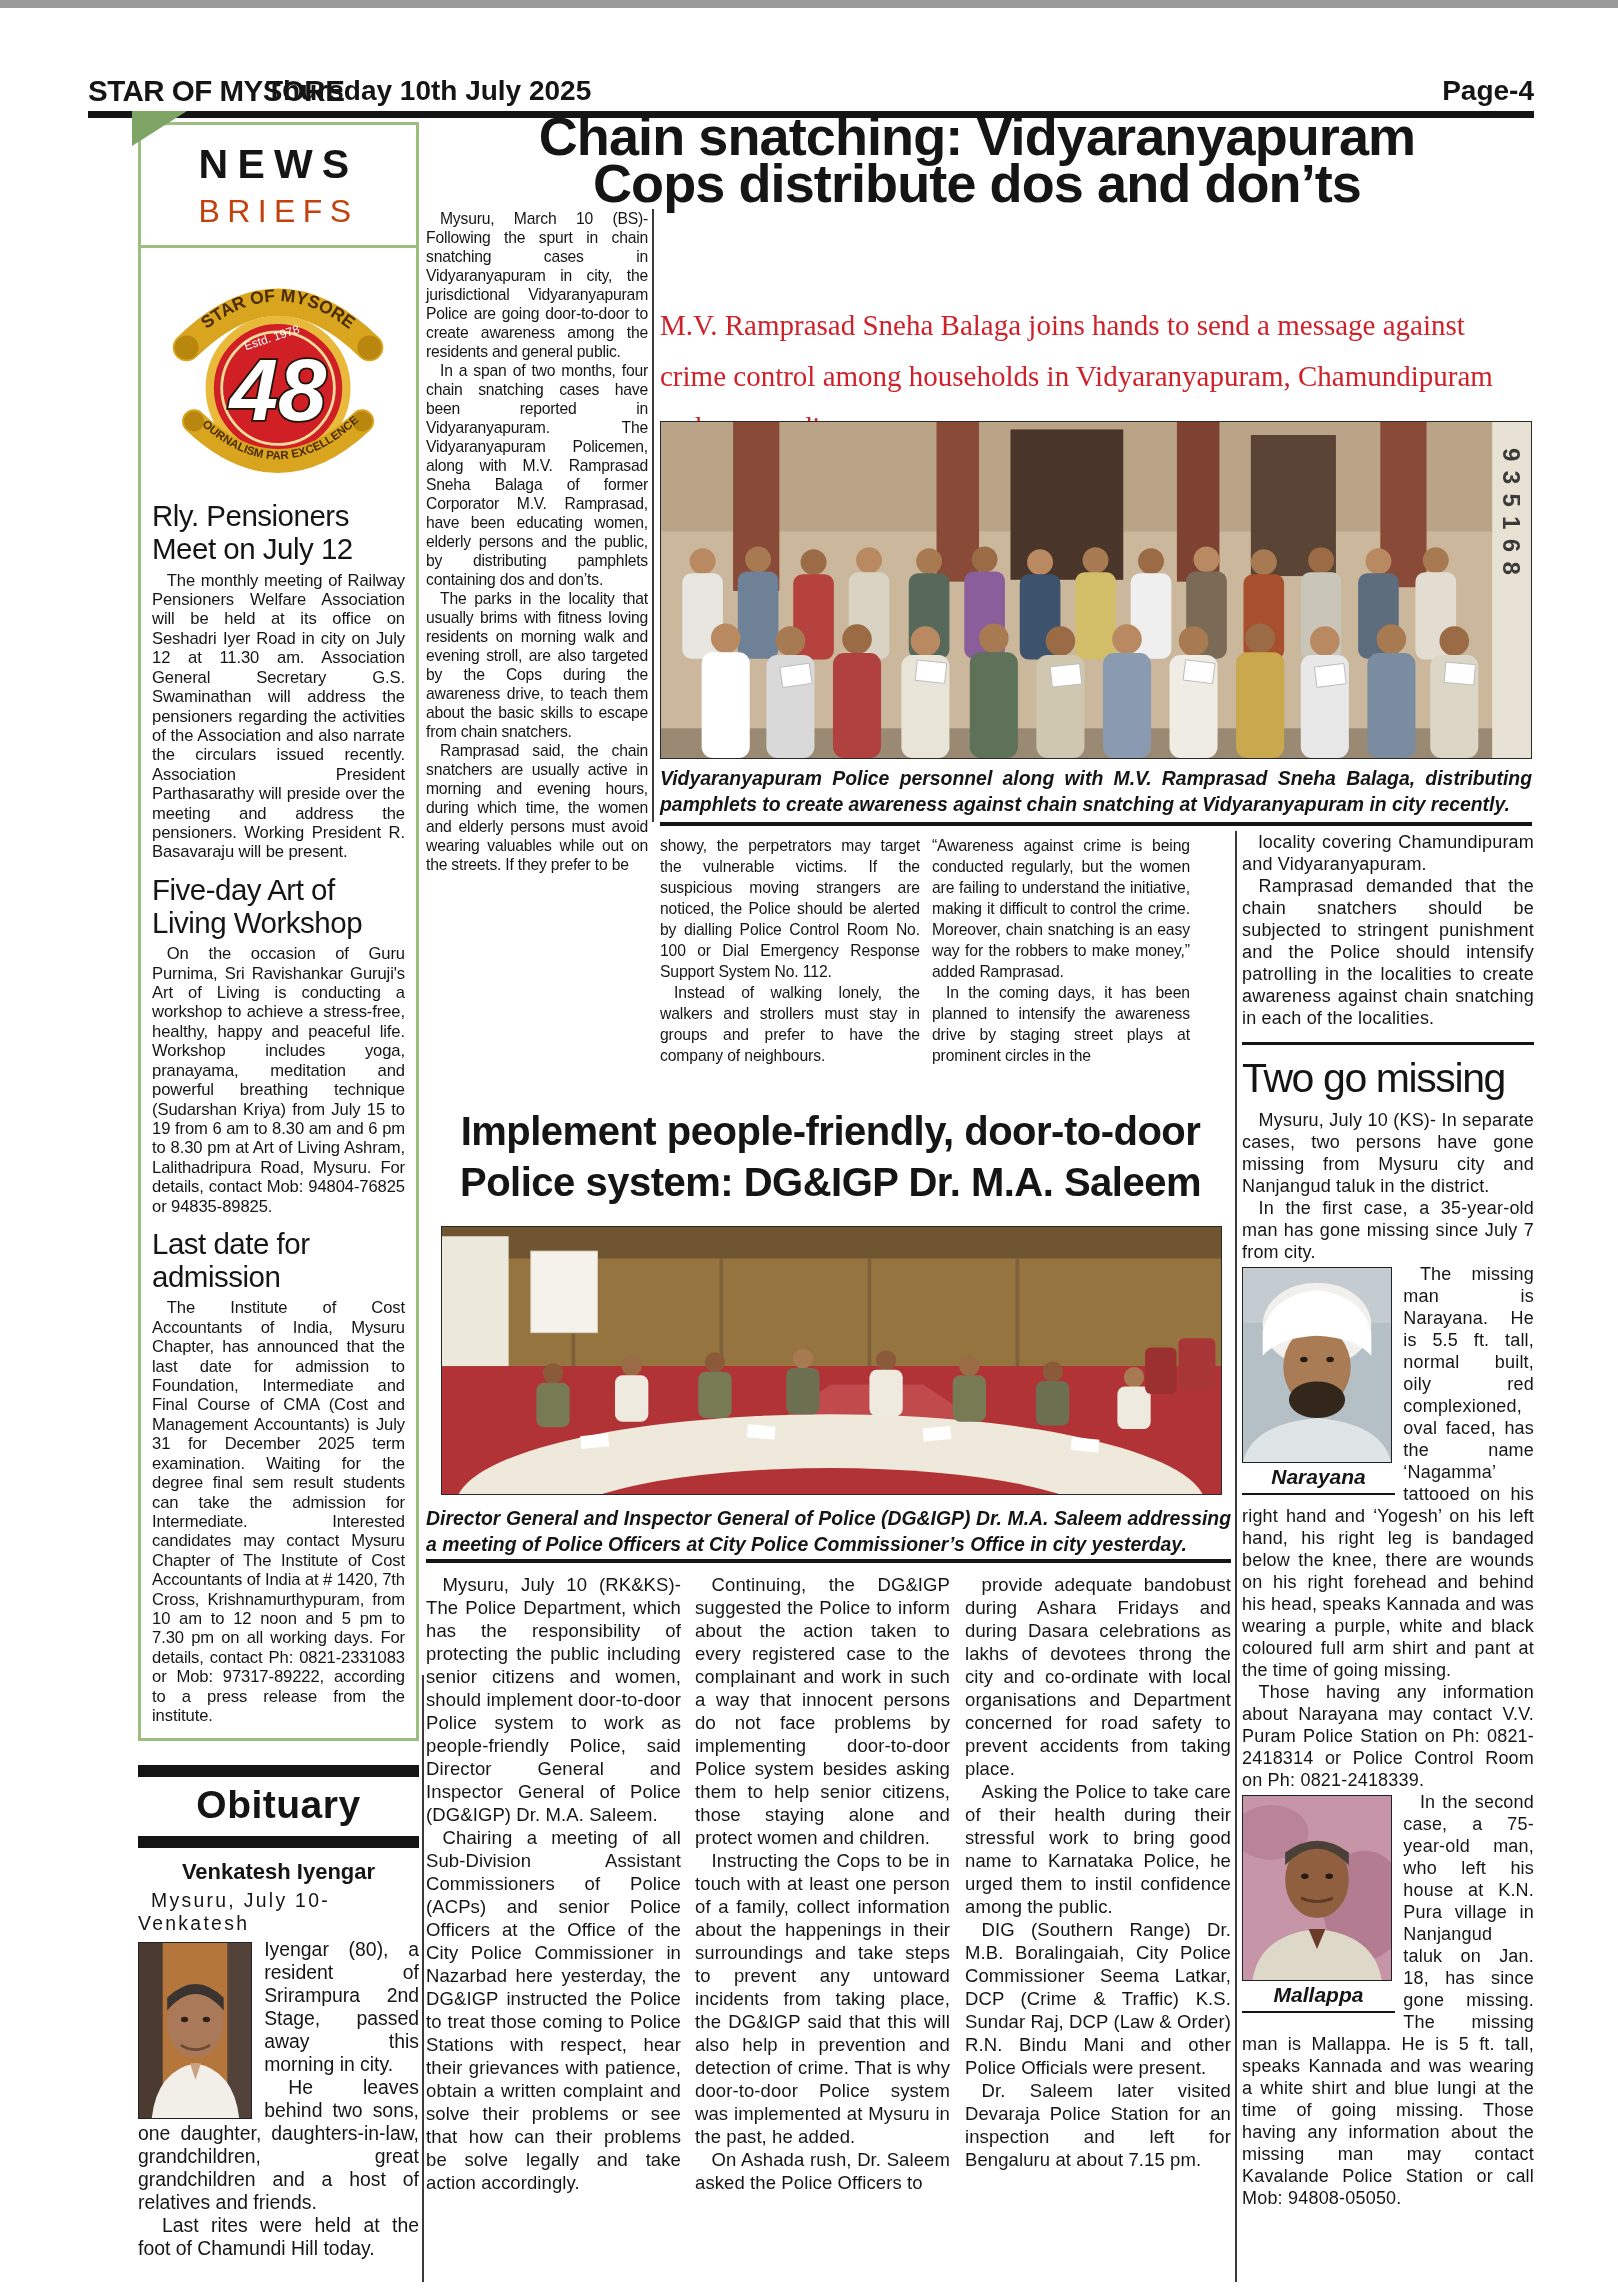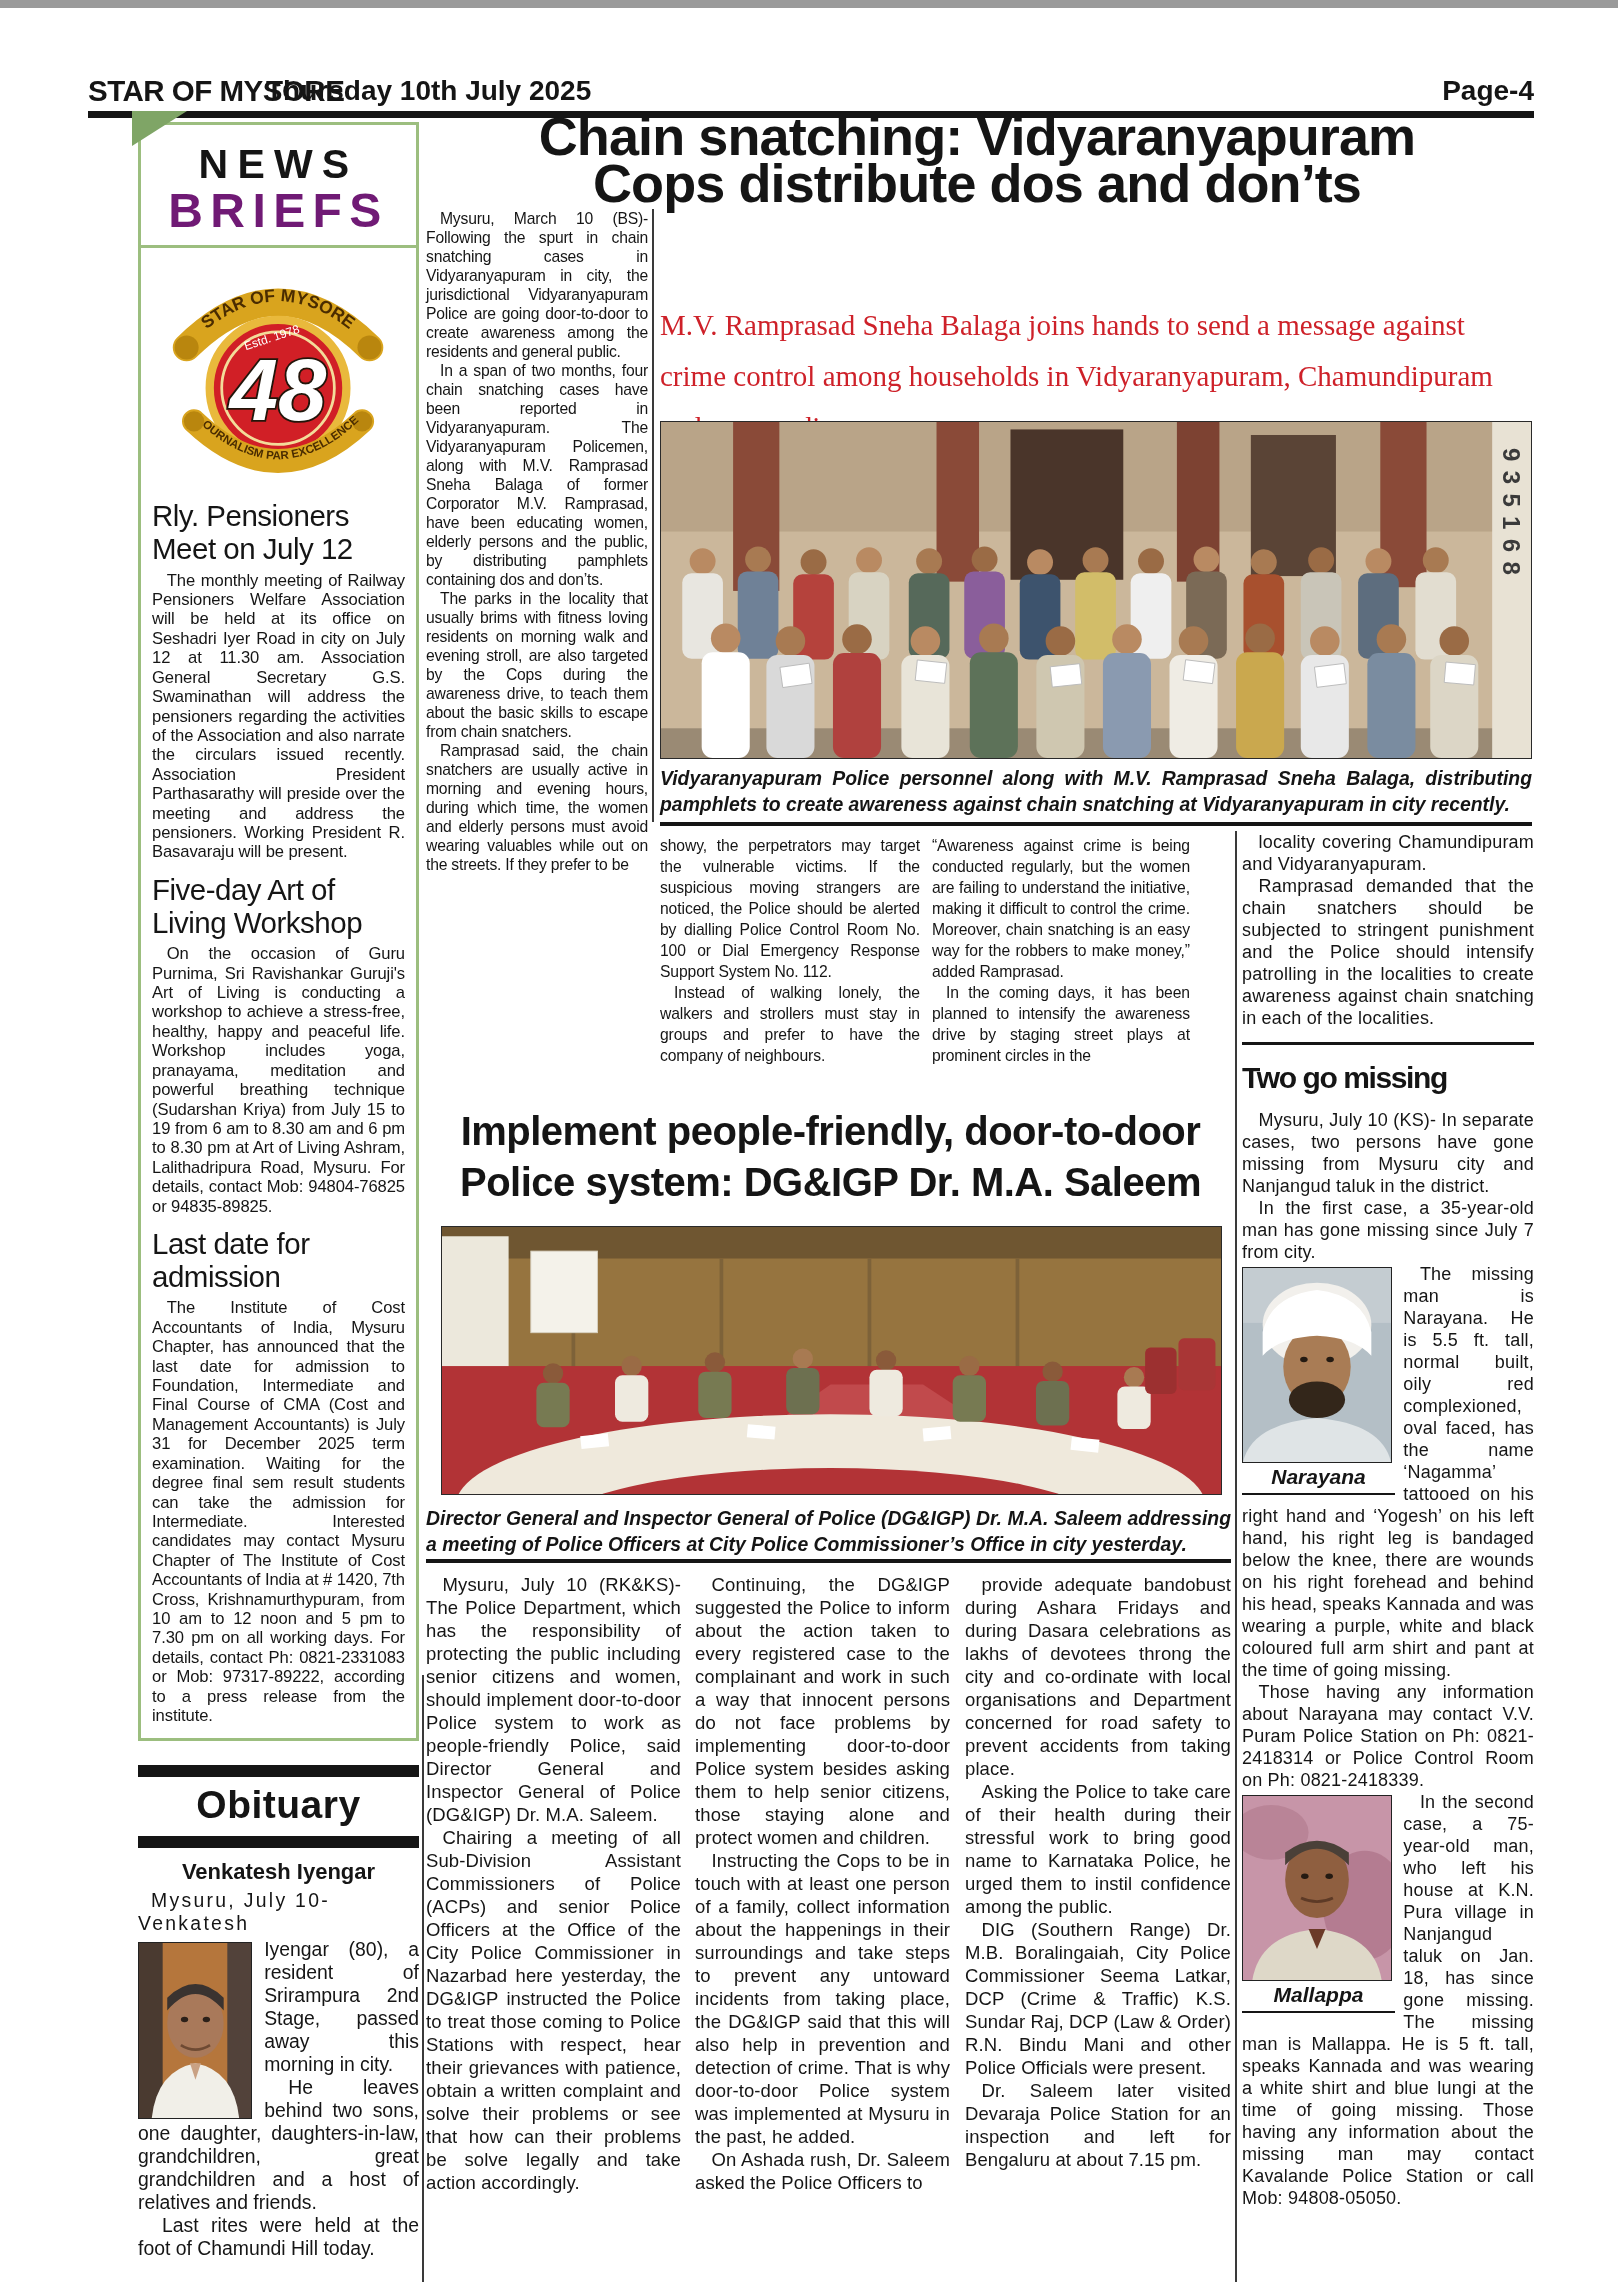--- a/index.html
+++ b/index.html
@@ -20,21 +20,21 @@
   #page-label{right:85px;top:67px;font-size:28px;font-weight:700}
   #top-rule{left:88px;top:103px;width:1446px;height:6.5px;background:var(--ink)}
 
   
   #sidebar{left:138px;top:114px;width:281px}
   .briefs-box{border:3.7px solid var(--green);position:relative;background:#fff}
   .fold{position:absolute;top:-14px;left:-9.2px;width:0;height:0;
         border-top:35px solid var(--green-dark);border-right:55px solid transparent}
   .nb-title{text-align:center;padding:16.6px 0 9.2px;border-bottom:3.7px solid var(--green)}
   .nb-news{font-size:41px;font-weight:700;letter-spacing:9.2px;line-height:44px}
-  .nb-briefs{font-size:48px;font-weight:700;letter-spacing:7.4px;line-height:50px;color:#701a75}
+  .nb-briefs{font-size:32px;font-weight:400;letter-spacing:7.4px;line-height:50px;color:#c2410c}
   .logo-wrap{display:flex;justify-content:center;padding:7.4px 0 0}
   .nb-body{padding:0 11px 13px}
   .sb-h{font-size:29.5px;line-height:33px;font-weight:400;margin:11px 0 5.5px;letter-spacing:-0.5px}
   .sb-p{font-size:16.6px;line-height:19.4px;text-align:justify;text-indent:14.8px;letter-spacing:-0.1px}
 
   .obit{margin-top:24px}
   .obit-bar{height:12px;background:var(--ink)}
   .obit-title{font-size:39px;font-weight:700;text-align:center;padding:5.5px 0 9.2px;letter-spacing:0.5px}
   .obit-name{font-size:22px;font-weight:700;text-align:center;margin:11px 0 3.7px}
   .obit-date{font-size:19.4px;letter-spacing:2.3px;text-indent:13px;margin-bottom:3.7px}
@@ -75,21 +75,21 @@
   #saleem-caprule{left:426px;top:1551px;width:805px;height:3.7px;background:var(--ink)}
   #saleem-colA{left:426px;top:1565px;width:255px}
   #saleem-colB{left:695px;top:1565px;width:255px}
   #saleem-colC{left:965px;top:1565px;width:266px}
   .np3-p{font-size:18.5px;line-height:23px;text-align:justify;text-indent:16.6px;letter-spacing:0.1px}
 
   
   #right-col{left:1242px;top:823px;width:292px}
   .npR-p{font-size:18px;line-height:22px;text-align:justify;text-indent:16.6px;letter-spacing:0.2px}
   #tgm-rule{height:2.8px;background:var(--ink);margin:13px 0 11px}
-  #tgm-headline{font-size:30px;line-height:44px;font-weight:700;letter-spacing:-1.4px;margin-bottom:9.2px}
+  #tgm-headline{font-size:41px;line-height:44px;font-weight:400;letter-spacing:-1.4px;margin-bottom:9.2px}
   .miss-float{float:left;width:153px;margin:3.7px 8.3px 1.8px 0;border-bottom:2.8px solid var(--ink);padding-bottom:1.8px}
   .miss-float svg{display:block;border:1.8px solid #222;width:150px}
   .miss-cap{font-size:21px;font-weight:700;font-style:italic;text-align:center;padding:2.8px 0 1.8px}
 </style>
 </head>
 <body>
 
 <div class="page">
 
   <div class="abs" id="masthead">STAR OF MYSORE</div>

